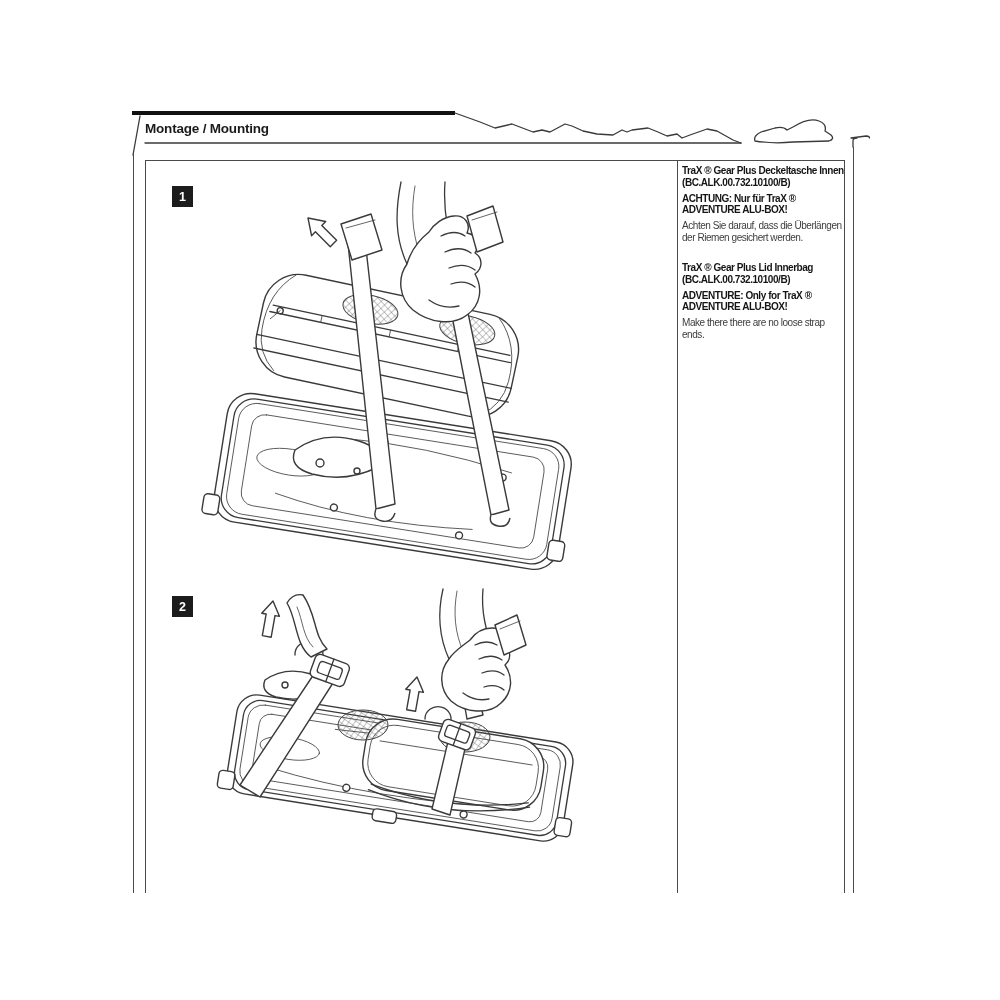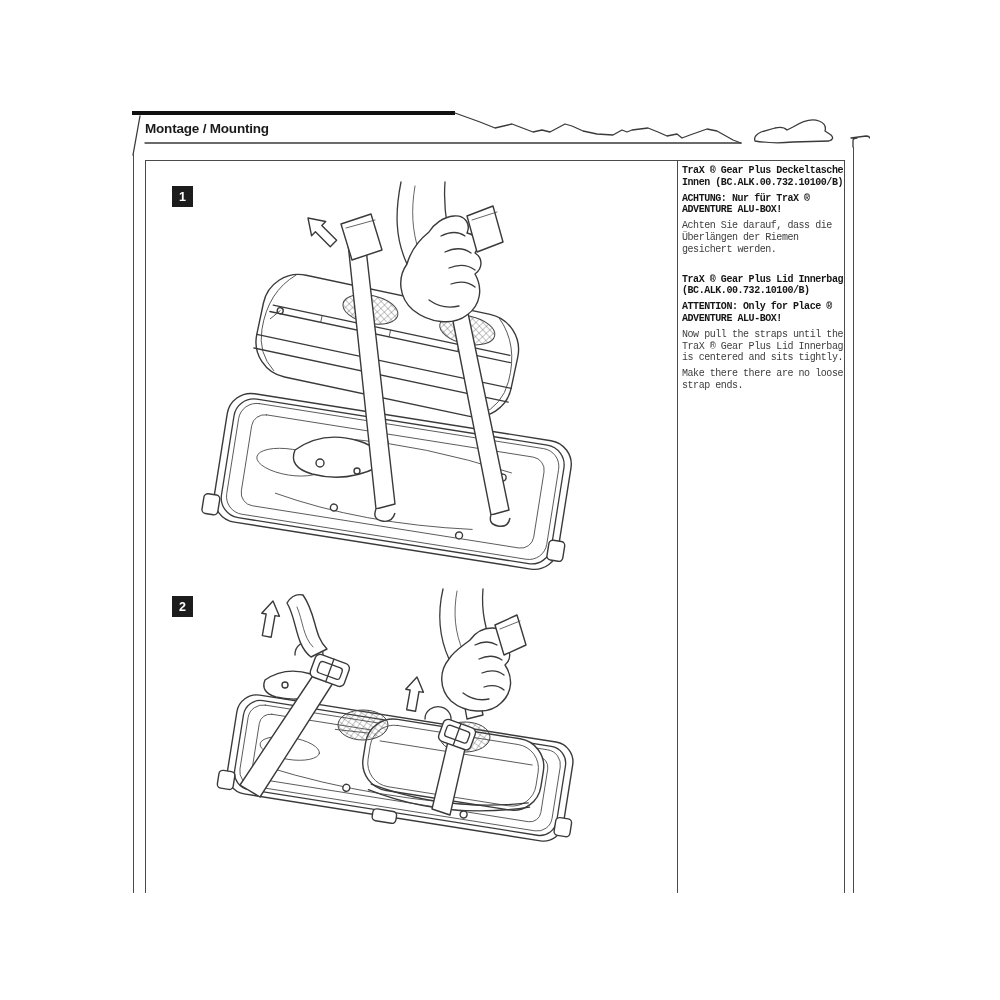--- a/index.html
+++ b/index.html
@@ -16,21 +16,21 @@
   #content-frame{left:145px;top:160px;width:700px;height:733px;box-sizing:border-box;
                  border:1.4px solid #4a4a4a;border-bottom:none;}
   #column-divider{left:677px;top:160px;height:733px;}
   
   .badge{width:21px;height:21px;background:#1c1c1c;color:#fff;font-size:12.5px;font-weight:bold;
          display:flex;align-items:center;justify-content:center;z-index:5;}
   #badge1{left:172px;top:186px;}
   #badge2{left:172px;top:596px;}
   
   #sidebar{left:682px;top:165px;width:163px;font-size:10px;line-height:11.6px;letter-spacing:-0.45px;}
-  #sidebar p{margin:0 0 4.5px 0;color:#3d3d3d;font-family:Liberation Mono, monospace;}
+  #sidebar p{margin:0 0 4.5px 0;color:#3d3d3d;}
   #sidebar .hd{font-weight:bold;color:#151515;margin:0 0 4.5px 0;}
   #sidebar .lang-gap{height:14px;}
   
   svg .ln{stroke:#3a3a3a;fill:none;stroke-width:1.3;stroke-linecap:round;stroke-linejoin:round;}
   svg .wf{stroke:#3a3a3a;fill:#fff;stroke-width:1.4;stroke-linejoin:round;}
   svg .thin{stroke:#4a4a4a;fill:none;stroke-width:0.85;stroke-linecap:round;}
   svg .patch{stroke:#444;stroke-width:1;}
 </style>
 </head>
 <body>
@@ -217,18 +217,17 @@
   <div class="abs badge" id="badge2">
     <span>2</span>
   </div>
 
   <div class="abs" id="sidebar">
     <p class="hd">TraX ® Gear Plus Deckeltasche Innen (BC.ALK.00.732.10100/B)</p>
     <p class="hd">ACHTUNG: Nur für TraX ® ADVENTURE ALU-BOX!</p>
     <p>Achten Sie darauf, dass die Überlängen der Riemen gesichert werden.</p>
     <div class="lang-gap"></div>
     <p class="hd">TraX ® Gear Plus Lid Innerbag (BC.ALK.00.732.10100/B)</p>
-    <p class="hd">ATTENTION: Only for Place ® ADVENTURE ALU-BOX!</p>
-    <p>Now pull the straps until the TraX ® Gear Plus Lid Innerbag is centered and sits tightly.</p>
+    <p class="hd">ADVENTURE: Only for TraX ® ADVENTURE ALU-BOX!</p>
     <p>Make there there are no loose strap ends.</p>
   </div>
 
 </div>
 
 </body></html>

